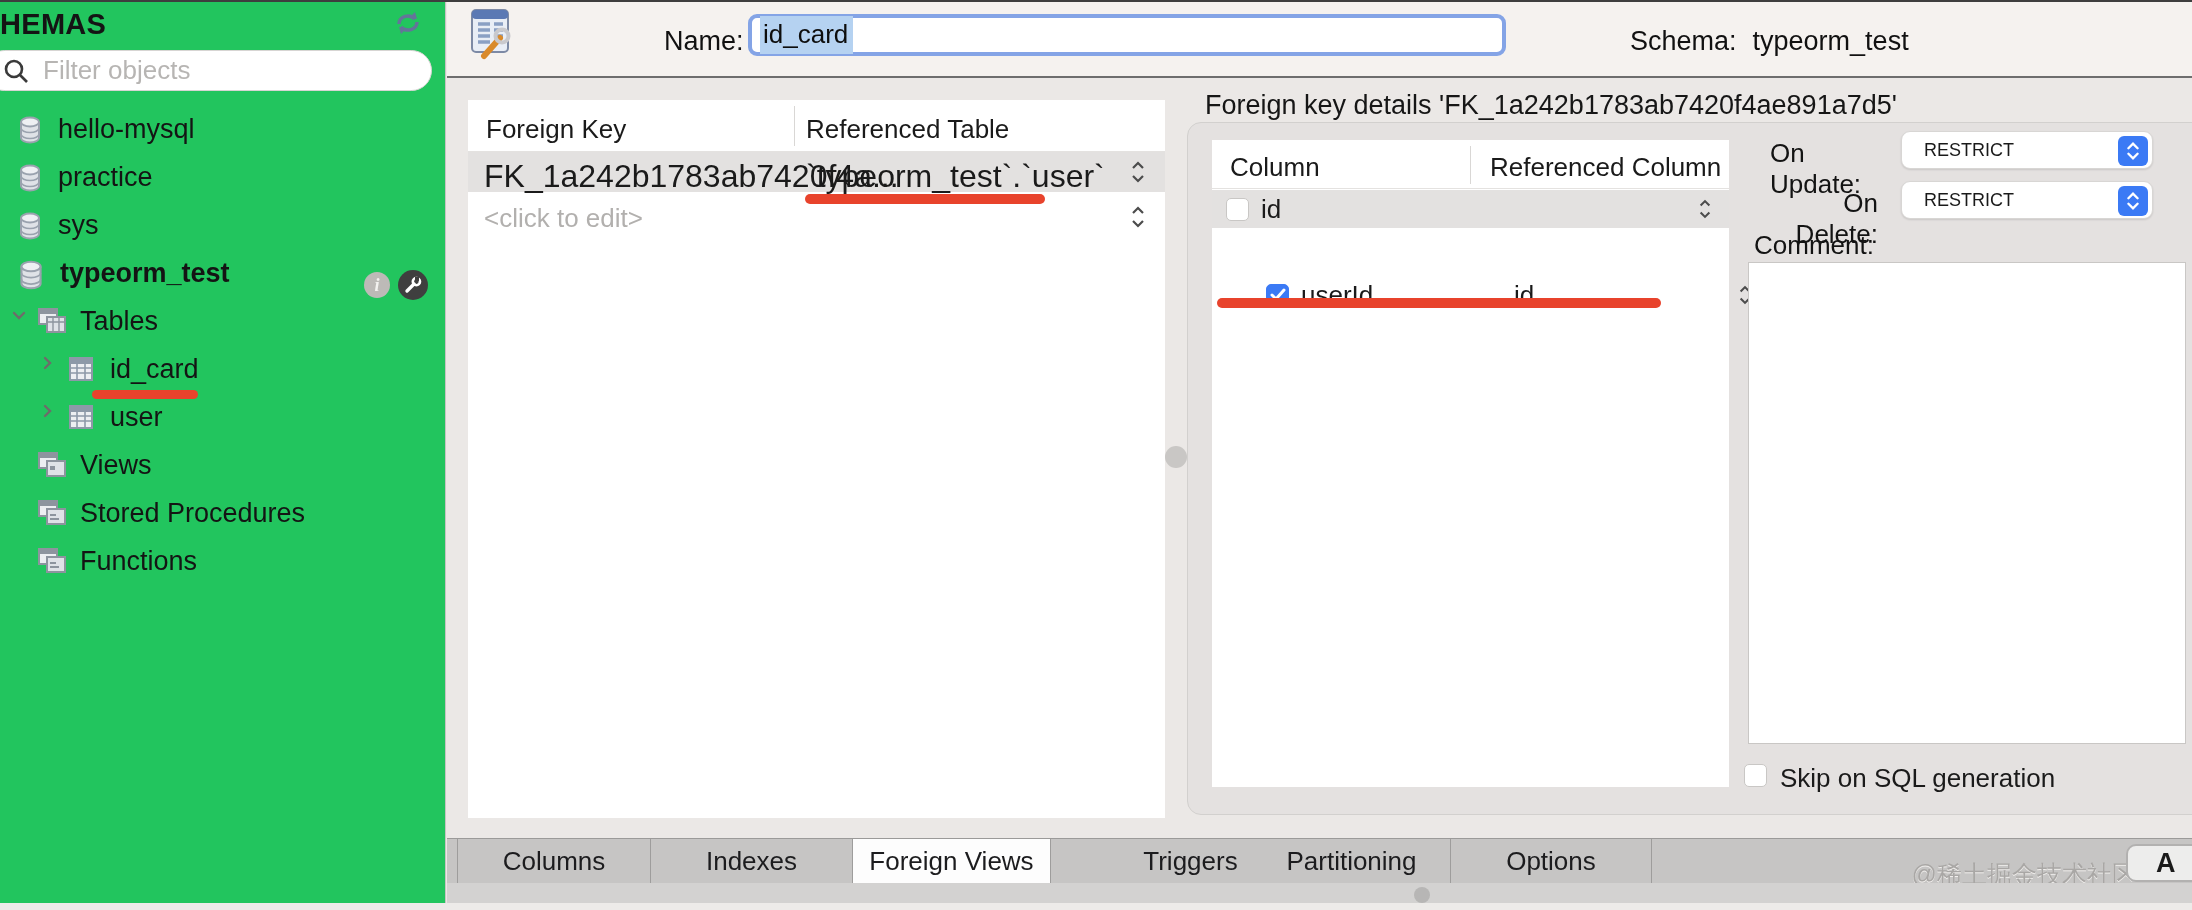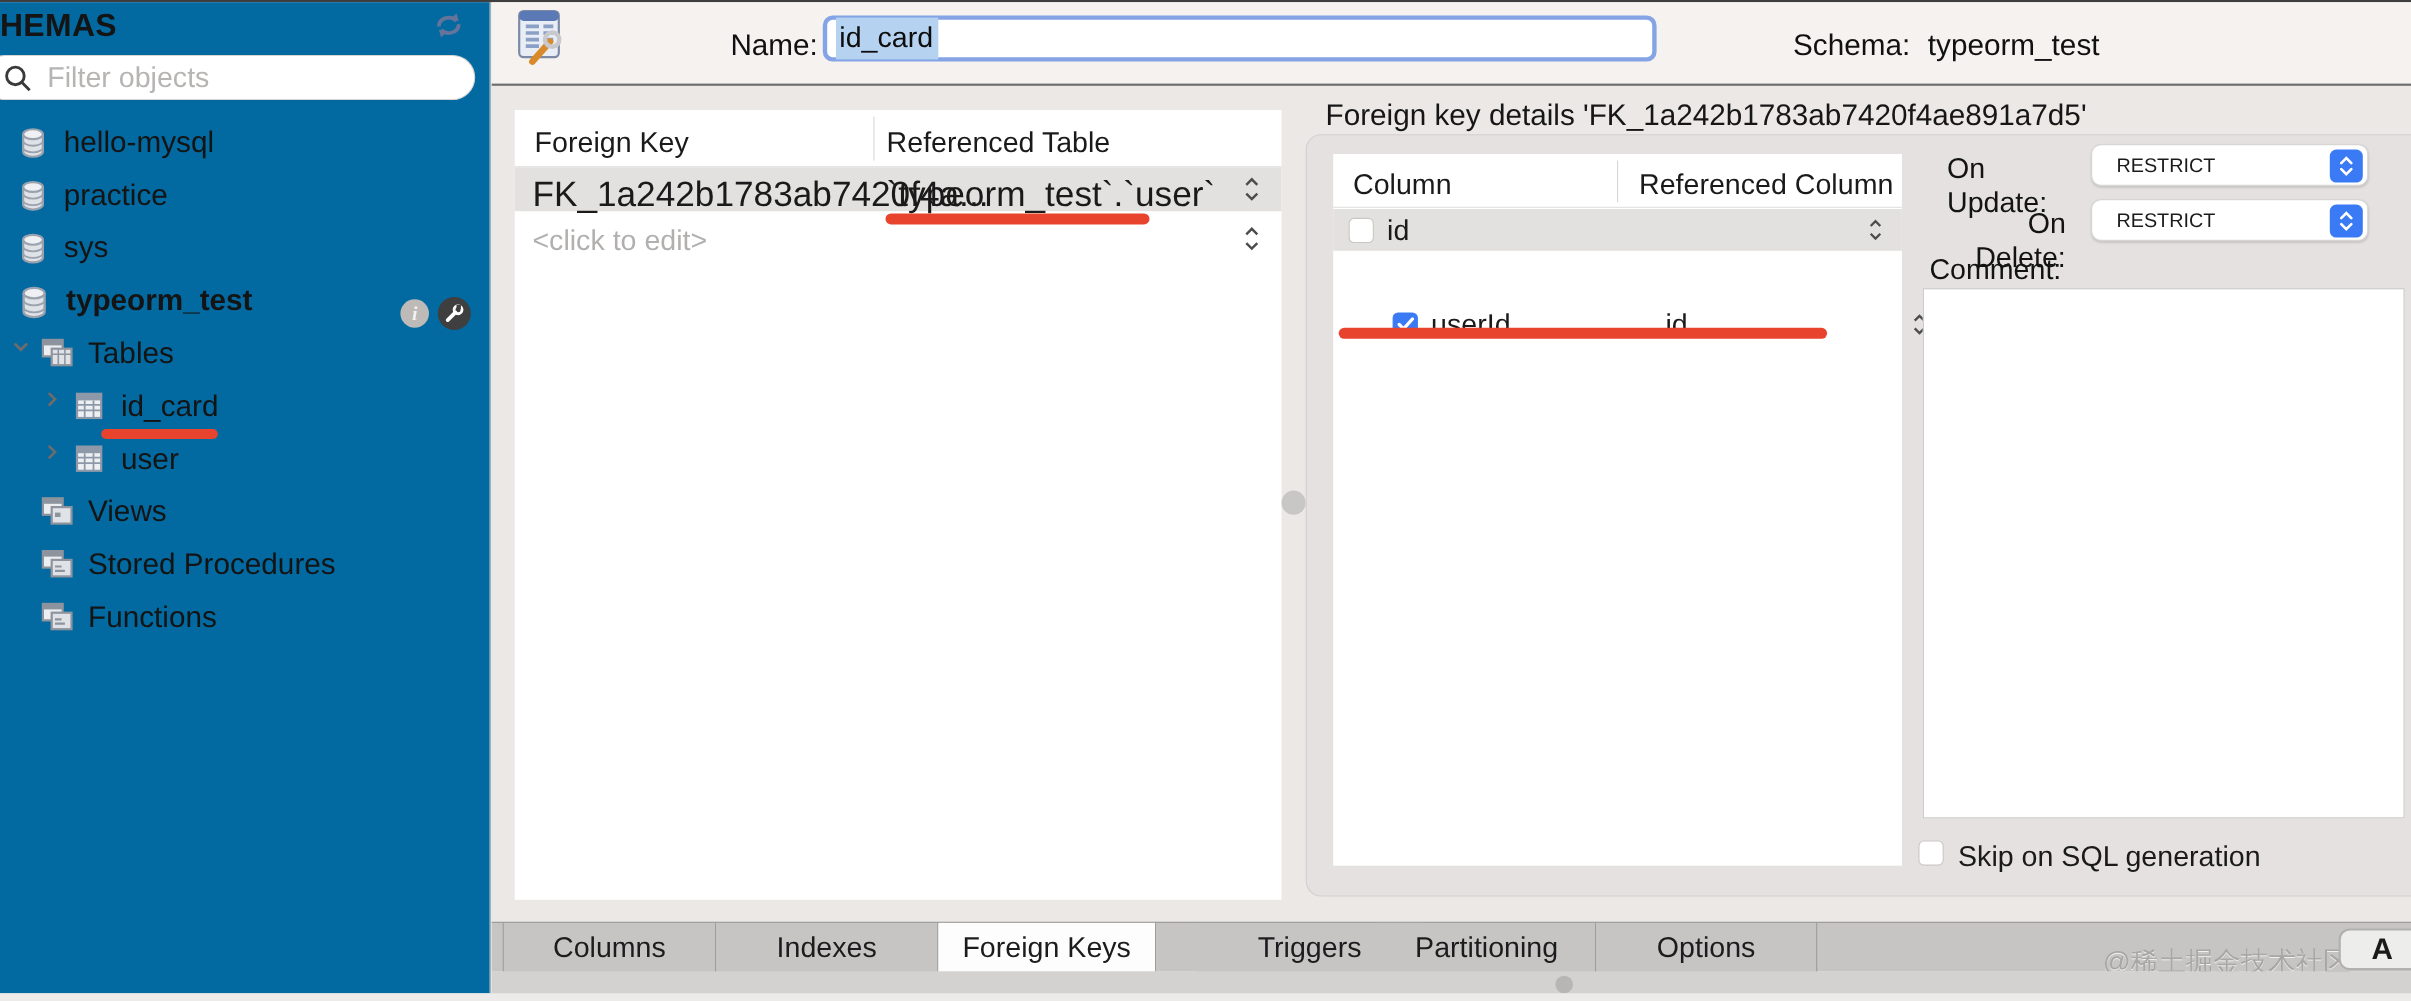--- a/index.html
+++ b/index.html
@@ -8,21 +8,21 @@
     font-family:"Liberation Sans", sans-serif;
     position:relative; overflow:hidden;
     background:#ebe8e6; color:#1a1a1a;
   }
   .abs { position:absolute; }
 
   
   .top-line { left:0; top:0; width:2192px; height:2px; background:#3e3e3e; }
 
   
-  .sidebar { left:0; top:2px; width:446px; height:901px; background:#0369a1; border-right:1px solid #c6c4c2; }
+  .sidebar { left:0; top:2px; width:446px; height:901px; background:#22c55e; border-right:1px solid #c6c4c2; }
   .sidebar-title { left:0; top:6px; font-size:29px; font-weight:bold; color:#141414; letter-spacing:.3px; }
   .sync-icon { left:394px; top:8px; width:28px; height:26px; }
   .filter-box { left:-16px; top:48px; width:448px; height:41px; background:#ffffff; border:1px solid #d7d5d3; border-radius:21px; display:flex; align-items:center; }
   .filter-box svg { margin-left:18px; flex:0 0 auto; }
   .filter-input { border:none; outline:none; background:transparent; font-size:26px; color:#222; margin-left:14px; width:360px; font-family:"Liberation Sans",sans-serif; }
   .filter-input::placeholder { color:#b7b5b3; }
 
   .tree { left:0; top:108px; width:446px; }
   .tree-row { position:absolute; left:0; width:446px; height:48px; display:flex; align-items:flex-start; font-size:27px; color:#141414; }
   .tree-row .lbl { white-space:nowrap; }
@@ -367,21 +367,21 @@
 </div>
 <div class="abs side-label" style="left:1754px; top:230px;">Comment:</div>
 <div class="abs comment-area"></div>
 
 <div class="abs skip-cb"></div>
 <div class="abs skip-label">Skip on SQL generation</div>
 
 <div class="abs tabbar"></div>
 <div class="tab first" style="left: 457px; width: 194px; top: 839px;">Columns</div>
 <div class="tab" style="left: 651px; width: 202px; top: 839px;">Indexes</div>
-<div class="tab active" style="left: 853px; width: 198px; top: 839px;">Foreign Keys</div>
+<div class="tab active" style="left: 853px; width: 198px; top: 839px;">Foreign Views</div>
 <div class="tab" style="left: 1087px; width: 208px; top: 839px;">Triggers</div>
 <div class="tab" style="left: 1253px; width: 198px; top: 839px;">Partitioning</div>
 <div class="tab" style="left: 1451px; width: 201px; top: 839px;">Options</div>
 
 <div class="abs watermark">@稀土掘金技术社区</div>
 <div class="abs apply-btn">A</div>
 
 <div class="abs bottom-strip"></div>
 <div class="abs strip-dot"></div>
 <div class="abs bottom-band"></div>

